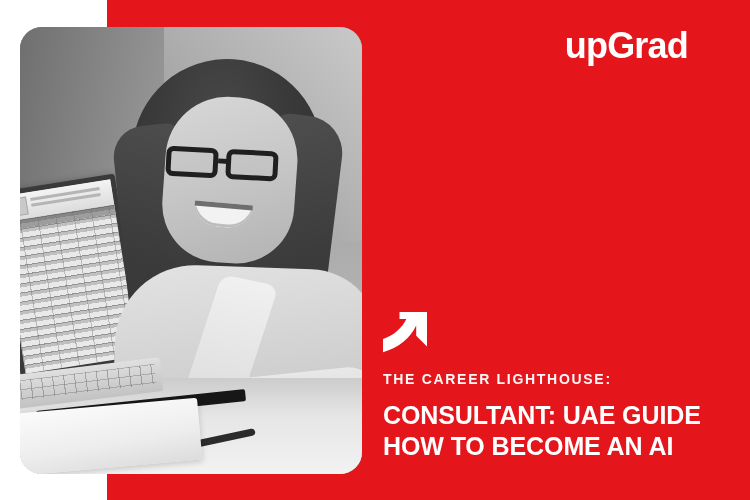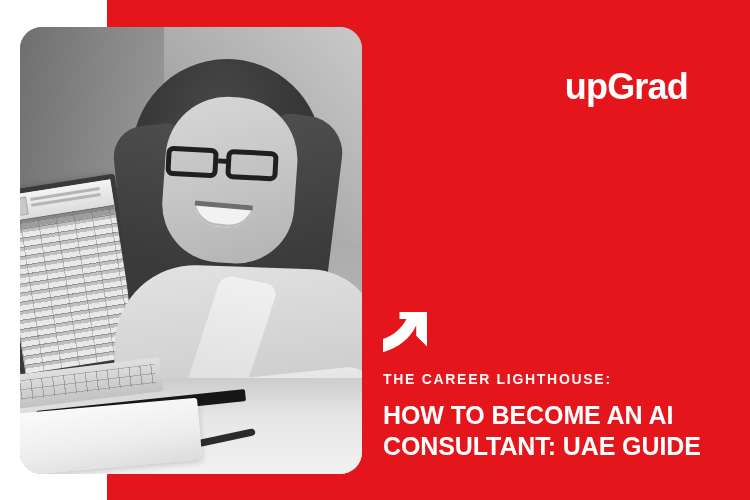--- a/index.html
+++ b/index.html
@@ -368,21 +368,20 @@
   .logo {
     position: absolute;
     right: 62px;
     top: 28px;
     color: #ffffff;
     font-size: 36px;
     font-weight: 700;
     letter-spacing: -0.8px;
     line-height: 1;
     white-space: nowrap;
-    margin-top: 41px;
   }
 
   
   .arrow-mark {
     position: absolute;
     left: 383px;
     top: 312px;
     width: 44px;
     height: 49px;
   }
@@ -470,17 +469,17 @@
     <svg viewBox="0 0 44 49" xmlns="http://www.w3.org/2000/svg" aria-hidden="true">
       <path fill="#FFFFFF" d="M16.5 0 H44 V34.5 L33.2 23.8 V13.6
                C27.0 26.4 15.6 36.0 0 40.2 V27.0
                C10.4 23.4 18.6 16.4 23.4 6.9 H16.5 Z"></path>
     </svg>
   </div>
 
   <div class="eyebrow">THE CAREER LIGHTHOUSE:</div>
 
   <div class="headline">
+    <span class="line">CONSULTANT: UAE GUIDE</span>
     <span class="line">HOW TO BECOME AN AI</span>
-    <span class="line">CONSULTANT: UAE GUIDE</span>
   </div>
 
 </div>
 
 </body></html>

